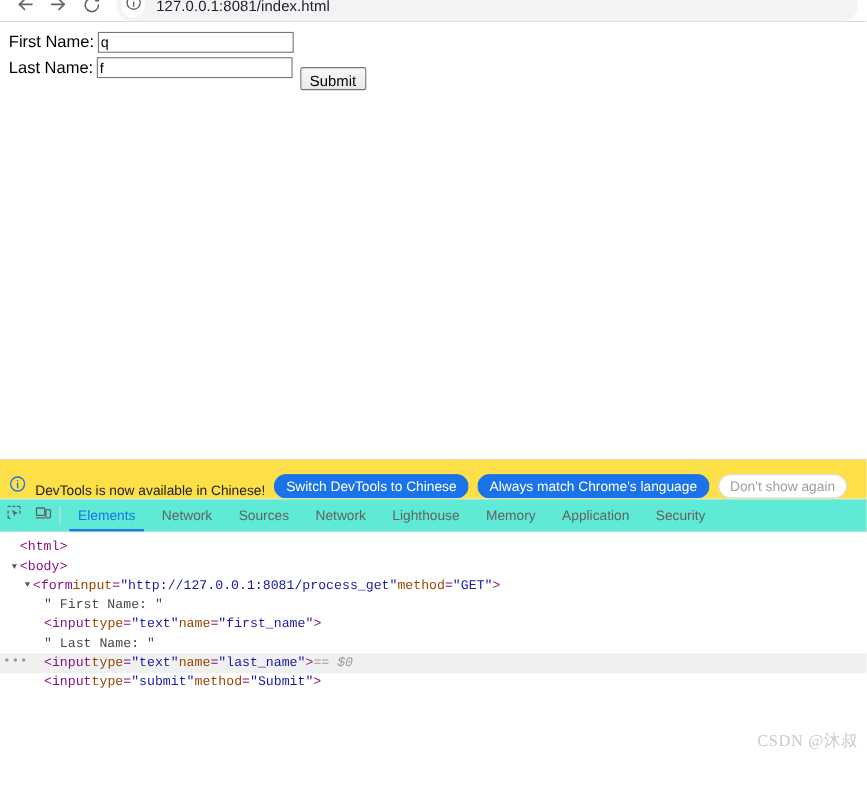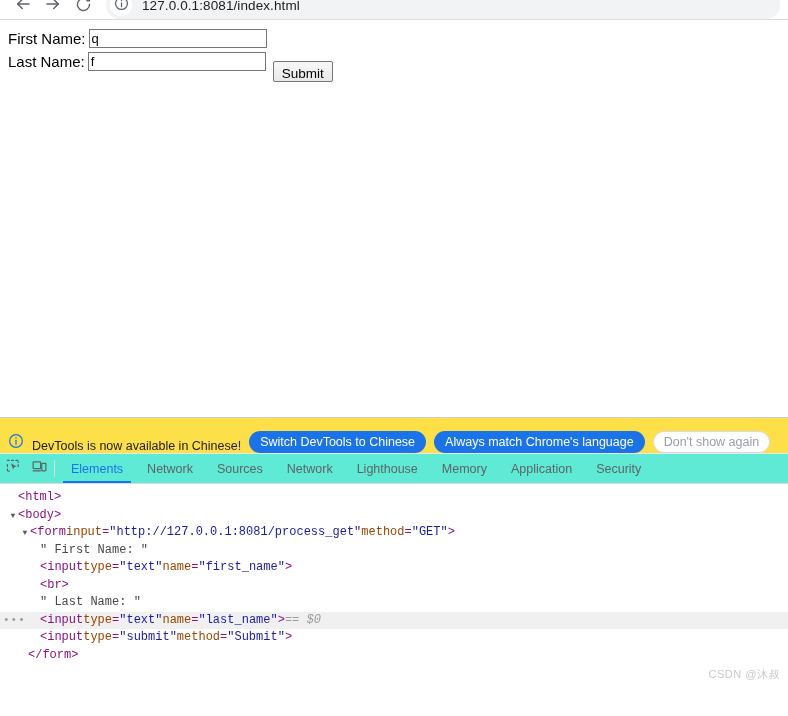--- a/index.html
+++ b/index.html
@@ -232,22 +232,22 @@
   .tag   { color: #881280; }
   .attrn { color: #994500; }
   .attrv { color: #1a1aa6; }
   .txt   { color: #48484c; }
   .ref   { color: #9b9b9b; font-style: italic; }
 
   #watermark {
     position: absolute;
     right: 8px;
     bottom: 16px;
-    font-family: Liberation Sans, sans-serif;
-    font-size: 11px;
+    font-family: Liberation Serif, serif;
+    font-size: 15px;
     color: #c9c9c9;
     letter-spacing: .5px;
     user-select: none;
     margin-top: 23px;
   }
 </style>
 </head>
 <body>
 
 <div id="browser-chrome">
@@ -372,37 +372,31 @@
     </div>
 
     <div class="dom-row">
       <span class="dom-indent" style="width:40px"></span><span class="txt">"<span> First Name: </span>"</span>
     </div>
 
     <div class="dom-row">
       <span class="dom-indent" style="width:40px"></span><span class="tag">&lt;input</span> <span class="attrn">type</span><span class="tag">=</span><span class="attrv">"text"</span> <span class="attrn">name</span><span class="tag">=</span><span class="attrv">"first_name"</span><span class="tag">&gt;</span>
     </div>
 
-    <div class="dom-row">
-      <span class="dom-indent" style="width:40px"></span><span class="tag">&lt;br&gt;</span>
-    </div>
 
     <div class="dom-row">
       <span class="dom-indent" style="width:40px"></span><span class="txt">"<span> Last Name: </span>"</span>
     </div>
 
     <div class="dom-row selected">
       <span class="dom-ellipsis">•••</span>
       <span class="dom-indent" style="width:40px"></span><span class="tag">&lt;input</span> <span class="attrn">type</span><span class="tag">=</span><span class="attrv">"text"</span> <span class="attrn">name</span><span class="tag">=</span><span class="attrv">"last_name"</span><span class="tag">&gt;</span> <span class="ref">== $0</span>
     </div>
 
     <div class="dom-row">
       <span class="dom-indent" style="width:40px"></span><span class="tag">&lt;input</span> <span class="attrn">type</span><span class="tag">=</span><span class="attrv">"submit"</span> <span class="attrn">method</span><span class="tag">=</span><span class="attrv">"Submit"</span><span class="tag">&gt;</span>
     </div>
 
-    <div class="dom-row">
-      <span class="dom-indent" style="width:28px"></span><span class="tag">&lt;/form&gt;</span>
-    </div>
 
 
     <div id="watermark">CSDN @沐叔</div>
   </div>
 </div>
 
 </body></html>

